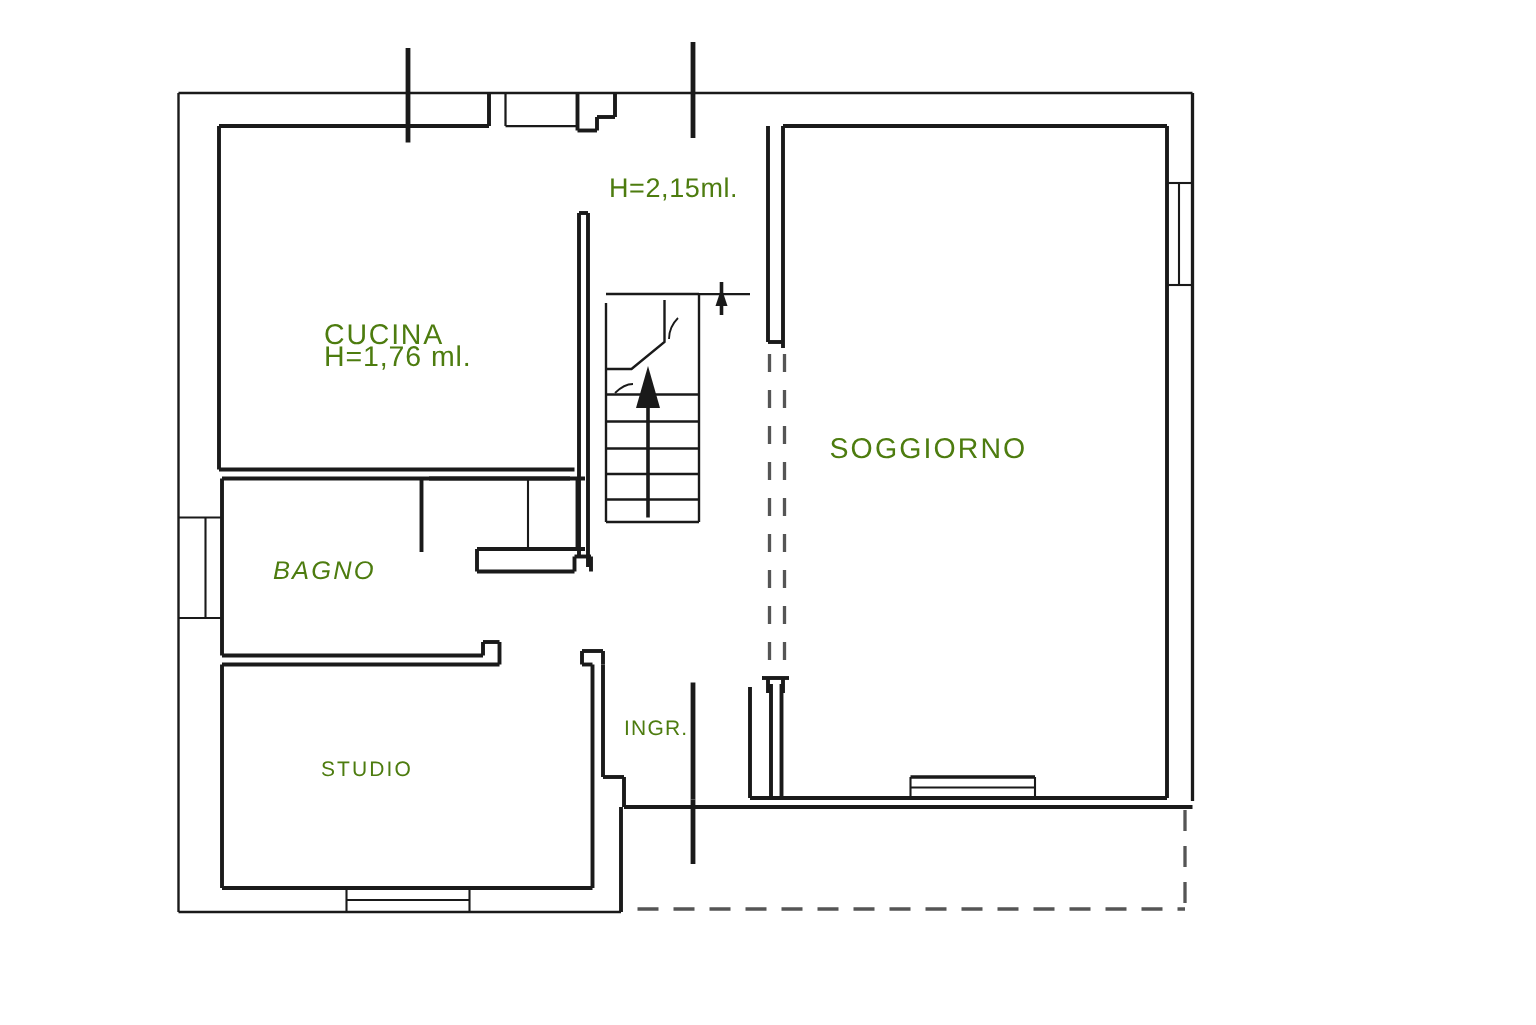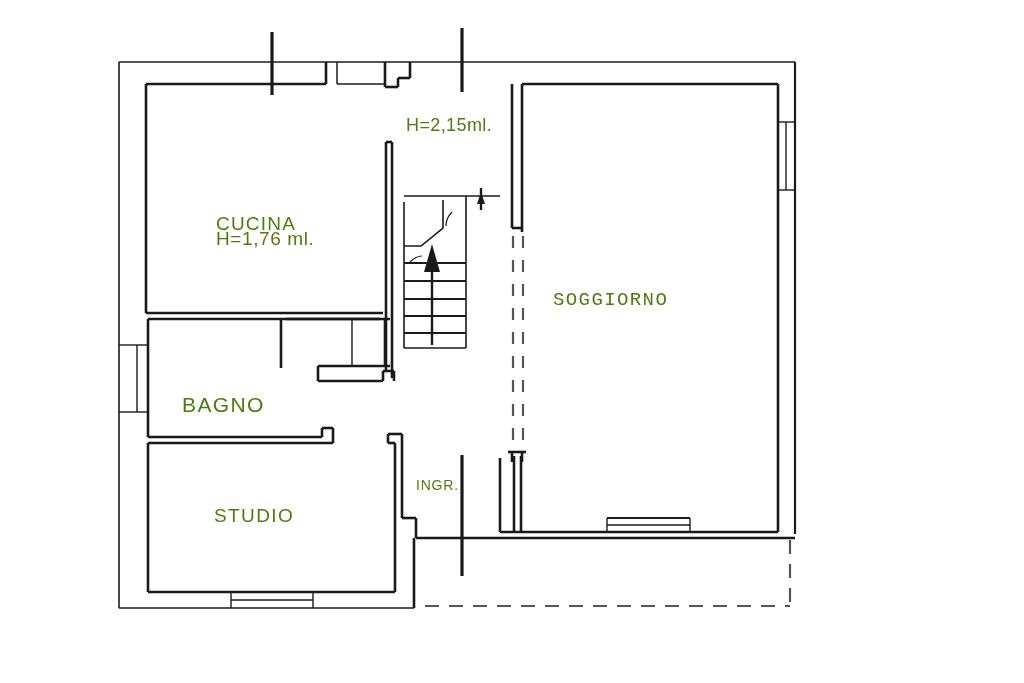--- a/index.html
+++ b/index.html
@@ -32,23 +32,23 @@
     color: #4d7c0f;
     font-family: "Liberation Sans", sans-serif;
     white-space: pre;
     letter-spacing: 0.5px;
     line-height: 1.28;
     user-select: none;
   }
   .lbl-cucina  { left: 216px; top: 198px; font-size: 19px; letter-spacing: 1.2px; margin-top: 14px; }
   .lbl-cucina-h{ left: 216px; top: 227px; font-size: 19px; letter-spacing: 0.6px; }
   .lbl-h215    { left: 406px; top: 114px; font-size: 18px; letter-spacing: 0.4px; }
-  .lbl-soggiorno { left: 553px; top: 288px; font-size: 19px; letter-spacing: 1.4px; font-family: Liberation Mono, monospace; }
-  .lbl-bagno   { left: 182px; top: 392px; font-size: 21px; letter-spacing: 1.4px; }
-  .lbl-studio  { left: 214px; top: 504px; font-size: 19px; letter-spacing: 1.4px; }
+  .lbl-soggiorno { left: 553px; top: 288px; font-size: 19px; letter-spacing: 1.4px; }
+  .lbl-bagno   { left: 182px; top: 370px; font-size: 17px; letter-spacing: 1.4px; font-style: italic; }
+  .lbl-studio  { left: 214px; top: 504px; font-size: 14px; letter-spacing: 1.4px; }
   .lbl-ingr    { left: 416px; top: 477px; font-size: 14px; letter-spacing: 0.8px; }
 </style>
 </head>
 <body>
 
 <div id="plan-root">
 
   <svg id="floorplan-svg" viewBox="0 0 1024 683" xmlns="http://www.w3.org/2000/svg">
 
     <g stroke="#1a1a1a" stroke-width="3.2" fill="none">

